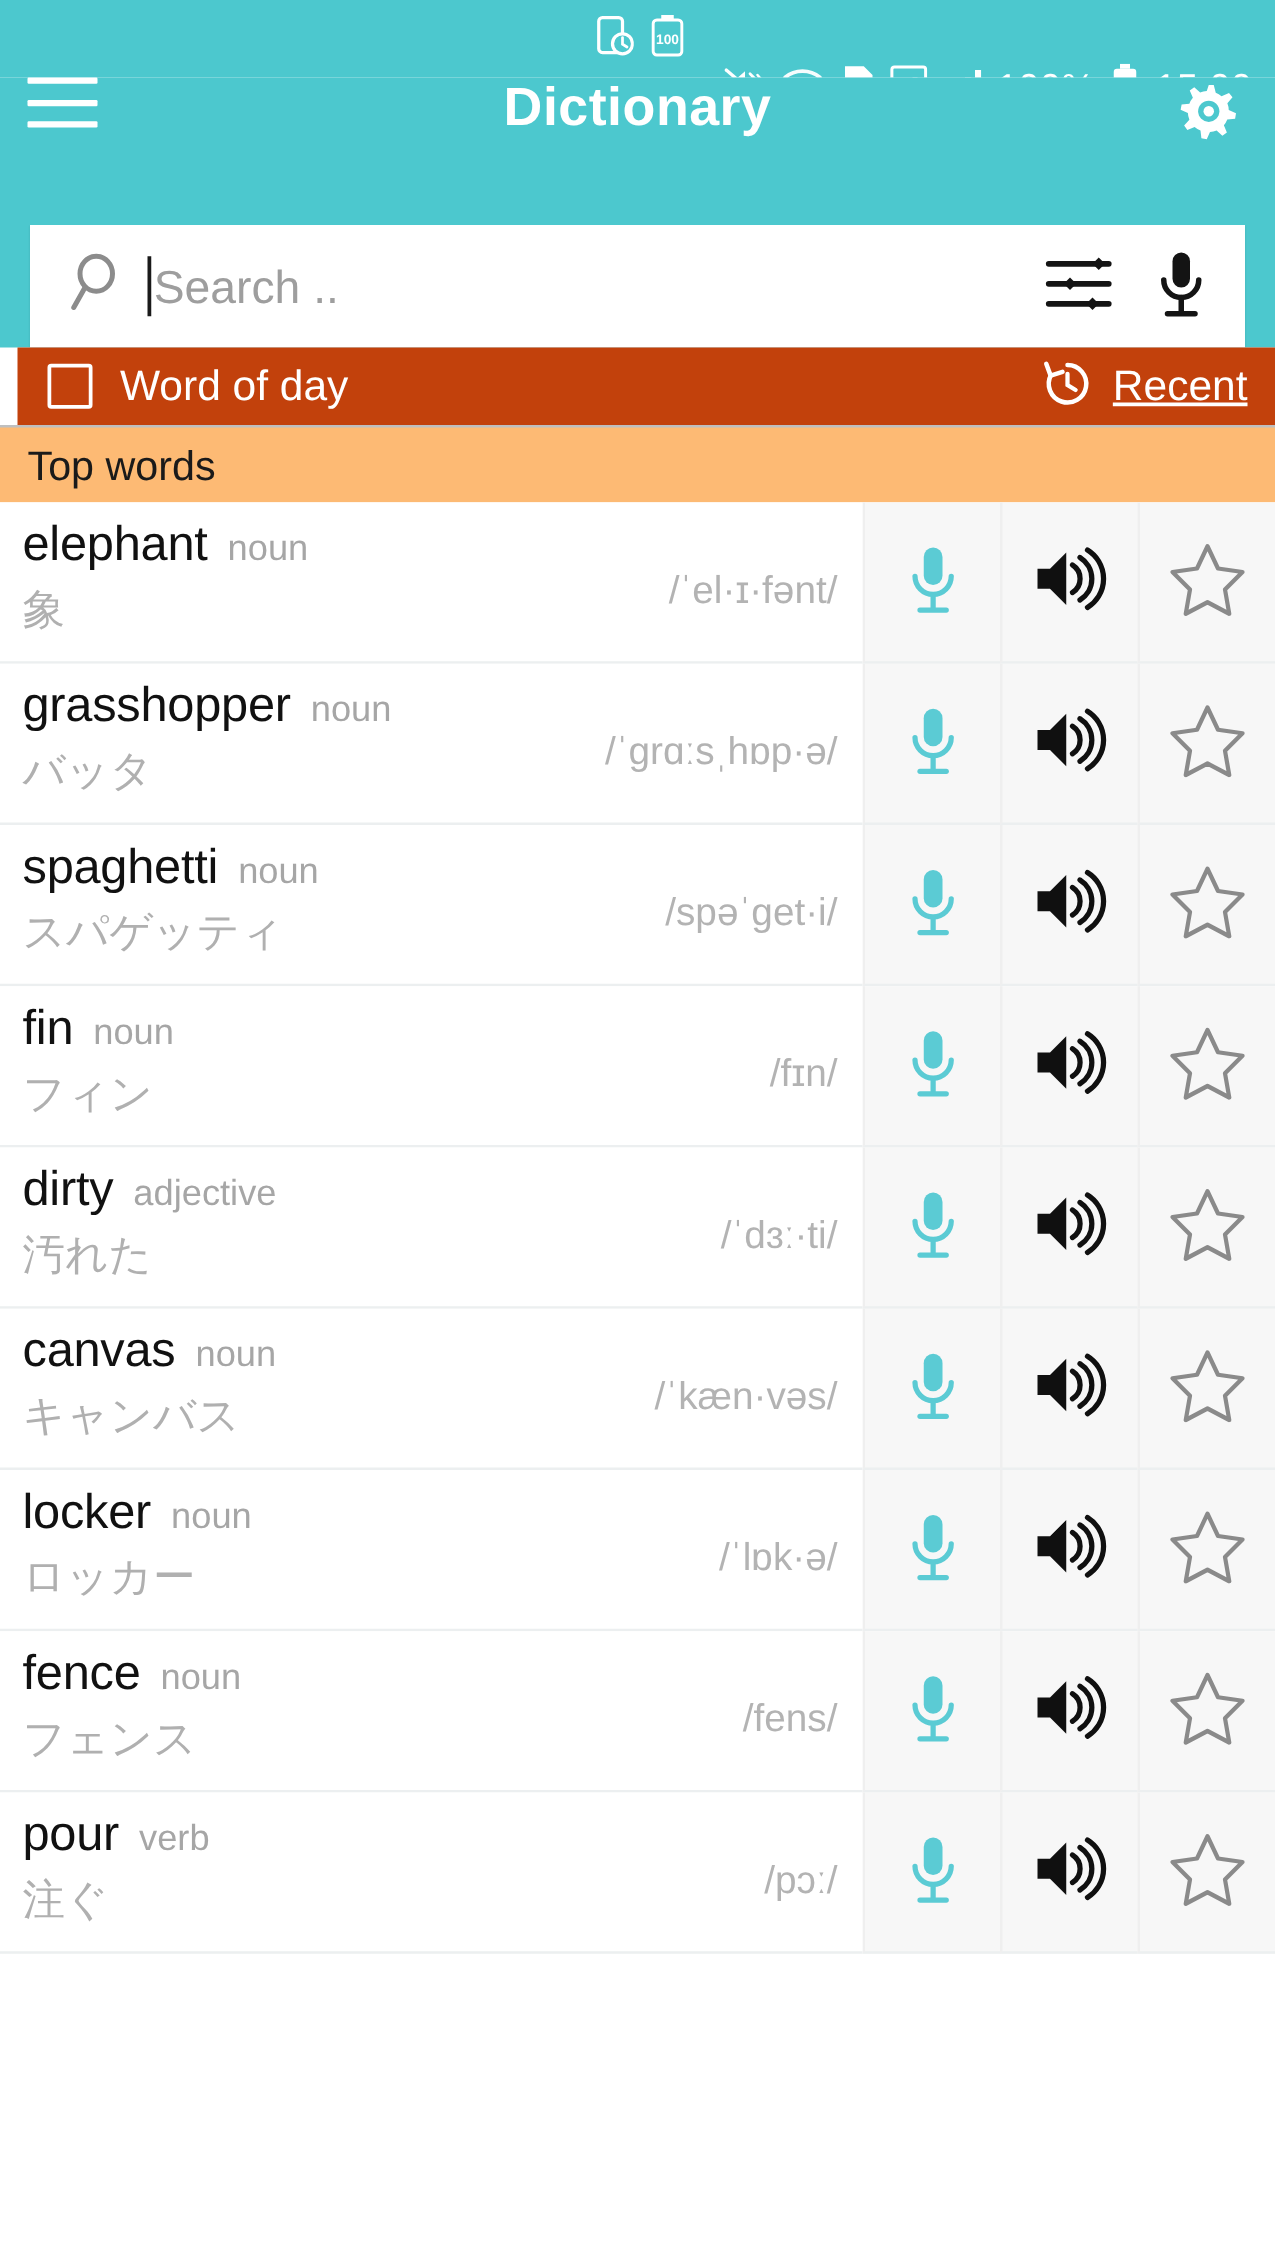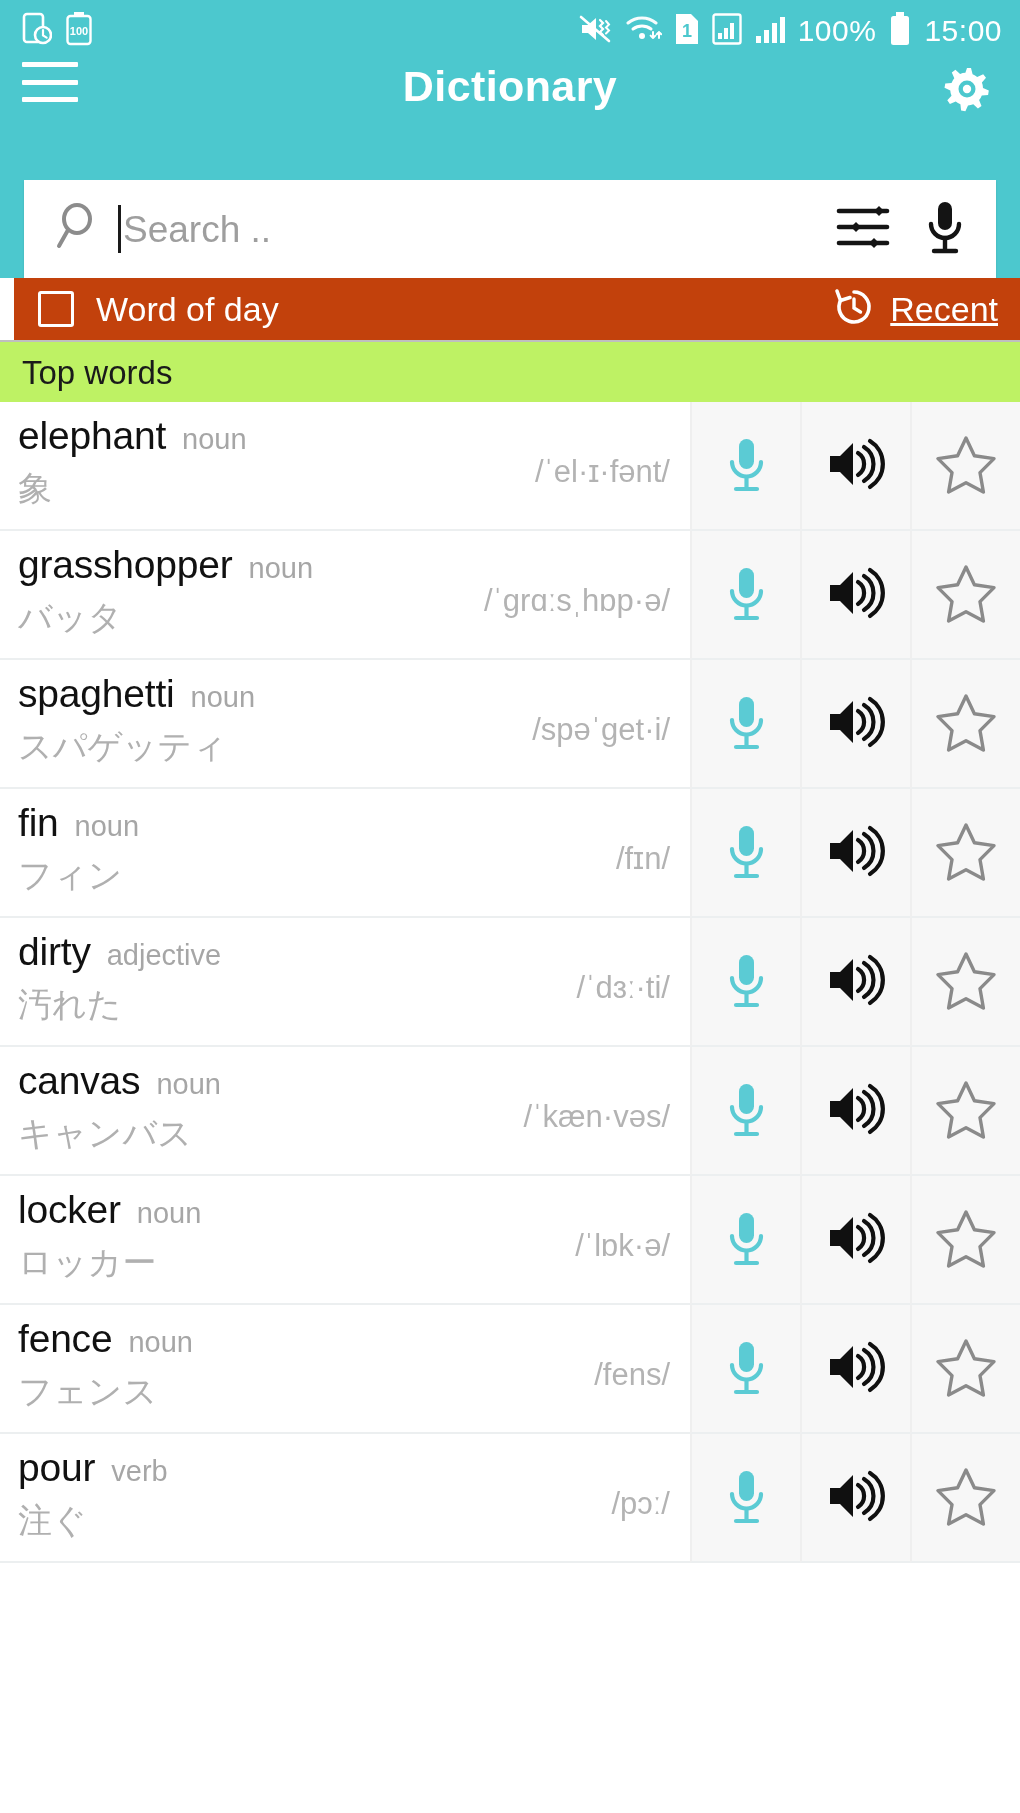--- a/index.html
+++ b/index.html
@@ -8,22 +8,23 @@
     background:#ffffff;
     font-family:"Liberation Sans", sans-serif;
     overflow:hidden;
   }
   .phone { width:1020px; height:1813px; position:relative; background:#fff; }
 
   
   .statusbar {
     height:62px; background:#4cc8ce;
     display:flex; align-items:center;
-    padding:0 18px 0 22px;
+    padding:12px 18px 0 22px;
     color:#ffffff;
+    flex-direction:column;
   }
   .sb-left { display:flex; align-items:center; gap:14px; }
   .sb-right { margin-left:auto; display:flex; align-items:center; gap:13px; }
   .sb-text { font-size:30px; font-weight:400; letter-spacing:0.5px; color:#fff; line-height:1; }
   .ico { display:block; }
 
   
   .appbar {
     height:118px; background:#4cc8ce;
     display:flex; align-items:flex-start;
@@ -56,21 +57,21 @@
     display:flex; align-items:center; padding:0 22px 0 24px;margin-left:14px;
   }
   .wod-left { display:flex; align-items:center; gap:22px; cursor:pointer; }
   .wod-box { width:36px; height:36px; border:3px solid #ffffff; border-radius:3px; }
   .wod-label { font-size:34px; color:#ffffff; line-height:1; }
   .wod-right { margin-left:auto; display:flex; align-items:center; gap:14px; cursor:pointer; }
   .recent-label { font-size:34px; color:#ffffff; line-height:1;text-decoration:underline; }
 
   
   .section-head {
-    height:62px; background:#bef264;
+    height:62px; background:#fdba74;
     display:flex; align-items:center; padding:0 22px;
     border-top:2px solid #bfbfbf;
   }
   .section-head-label { font-size:33px; color:#1a1a1a; line-height:1; }
 
   
   .wordlist { width:100%; }
   .wordrow { display:flex; height:129px; background:#ffffff; }
   .word-main {
     flex:0 0 690px; width:690px; position:relative;

